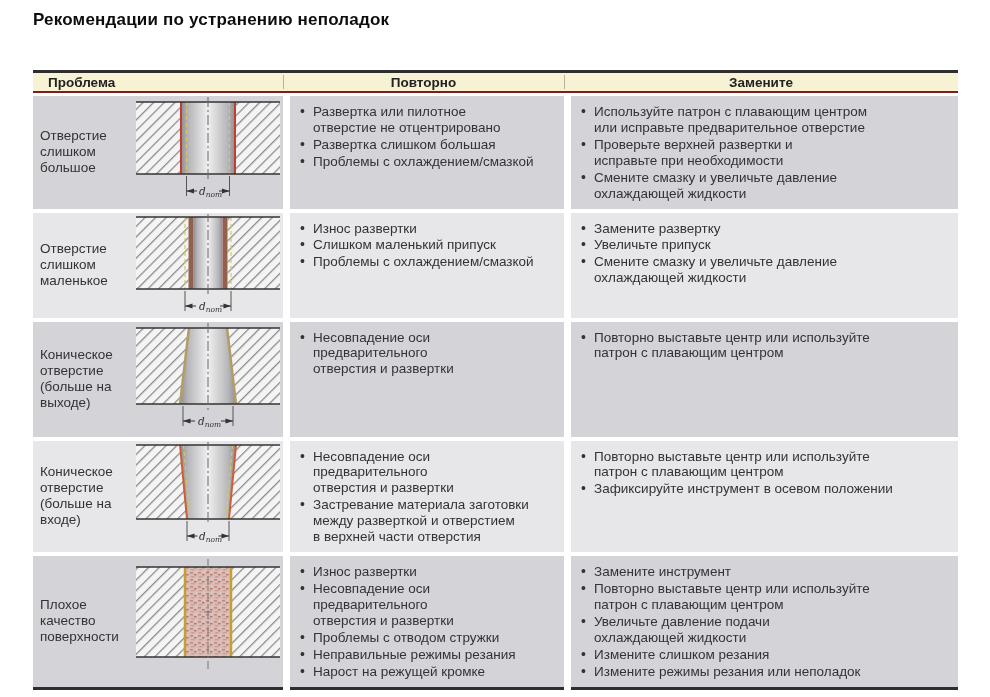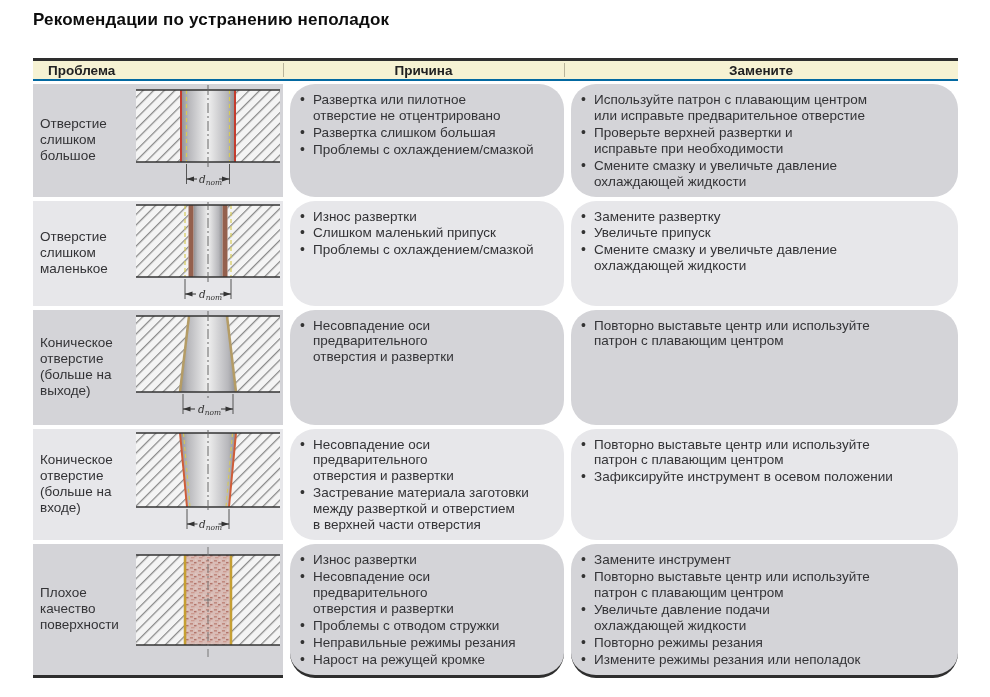--- a/index.html
+++ b/index.html
@@ -6,29 +6,29 @@
   html, body { background: #ffffff; }
   body {
     width: 990px; height: 697px;
     font-family: "Liberation Sans", sans-serif;
     color: #333336;
     overflow: hidden;
   }
   .page { padding: 10px 0 0 33px; width: 990px; }
   .title {
     font-size: 17px; font-weight: bold; color: #0d0d0d;
-    margin-bottom: 28px; letter-spacing: 0.2px;
+    margin-bottom: 40px; letter-spacing: 0.2px;
   }
   .table { width: 925px; }
   .thead {
     display: grid;
     grid-template-columns: 250px 281px 394px;
     background: #f6f2d3;
     border-top: 3px solid #2e2e2e;
-    border-bottom: 2px solid #0369a1;
+    border-bottom: 2px solid #7f1d1d;
     height: 23px;
     align-items: center;
     margin-bottom: 3px;
   }
   .thead .hc { font-size: 13.5px; font-weight: bold; color: #222; position: relative; height: 100%; display: flex; align-items: center; }
   .thead .hc.left { justify-content: flex-start; padding-left: 15px; }
   .thead .hc.center { justify-content: center; }
   .thead .hc + .hc::before { content:""; position: absolute; left: 0; top: 2px; bottom: 2px; width: 1px; background: #b9b49a; }
   .trow {
     display: grid;
@@ -43,21 +43,21 @@
   .r2 { min-height: 102px; }
   .r3 { min-height: 114px; }
   .r4 { min-height: 109px; }
   .r5 { min-height: 128px; }
   .problem-cell { display: flex; align-items: center; }
   .plabel {
     flex: 1 1 auto; padding-left: 7px;
     font-size: 13.5px; line-height: 1.2; white-space: pre-line;
   }
   .diagram { flex: 0 0 150px; width: 150px; align-self: flex-start; margin-top: 1px; }
-  .list-cell { padding: 8px 4px 6px 9px; border-radius: 25px; }
+  .list-cell { padding: 8px 4px 6px 9px; }
   .list-cell ul { list-style: none; }
   .list-cell li {
     position: relative; padding-left: 14px;
     font-size: 13.5px; line-height: 1.18; white-space: pre-line;
     margin-bottom: 1px;
   }
   .list-cell li::before {
     content: "\2022"; position: absolute; left: 1px; top: -1px; font-size: 14px; color: #333;
   }
   svg text.dim {
@@ -92,21 +92,21 @@
   </defs>
 </svg>
 
 <div class="page">
   <div class="title">Рекомендации по устранению неполадок</div>
 
   <div class="table">
 
     <div class="thead">
       <div class="hc left">Проблема</div>
-      <div class="hc center">Причина</div>
+      <div class="hc center">Повторно</div>
       <div class="hc center">Замените</div>
     </div>
 
     <div class="trow r1">
       <div class="cell problem-cell">
         <div class="plabel">Отверстие
 слишком
 большое</div>
         <div class="diagram">
           <svg width="150" height="106" viewBox="0 0 150 106">
@@ -317,20 +317,20 @@
           <li>Нарост на режущей кромке</li>
         </ul>
       </div>
       <div class="cell list-cell">
         <ul>
           <li>Замените инструмент</li>
           <li>Повторно выставьте центр или используйте
 патрон с плавающим центром</li>
           <li>Увеличьте давление подачи
 охлаждающей жидкости</li>
-          <li>Повторно режимы резания</li>
+          <li>Измените слишком резания</li>
           <li>Измените режимы резания или неполадок</li>
         </ul>
       </div>
     </div>
 
   </div>
 </div>
 
 </body></html>

